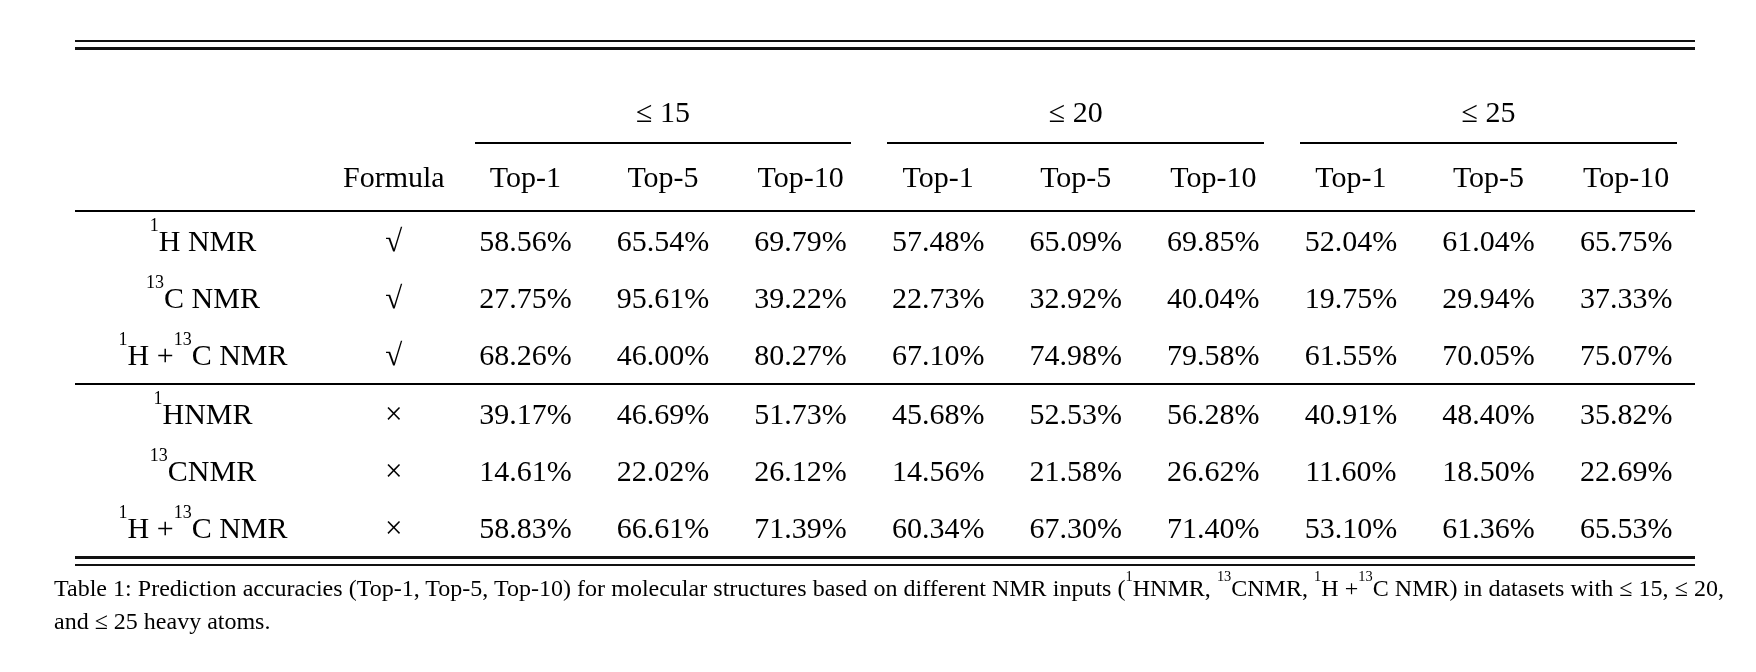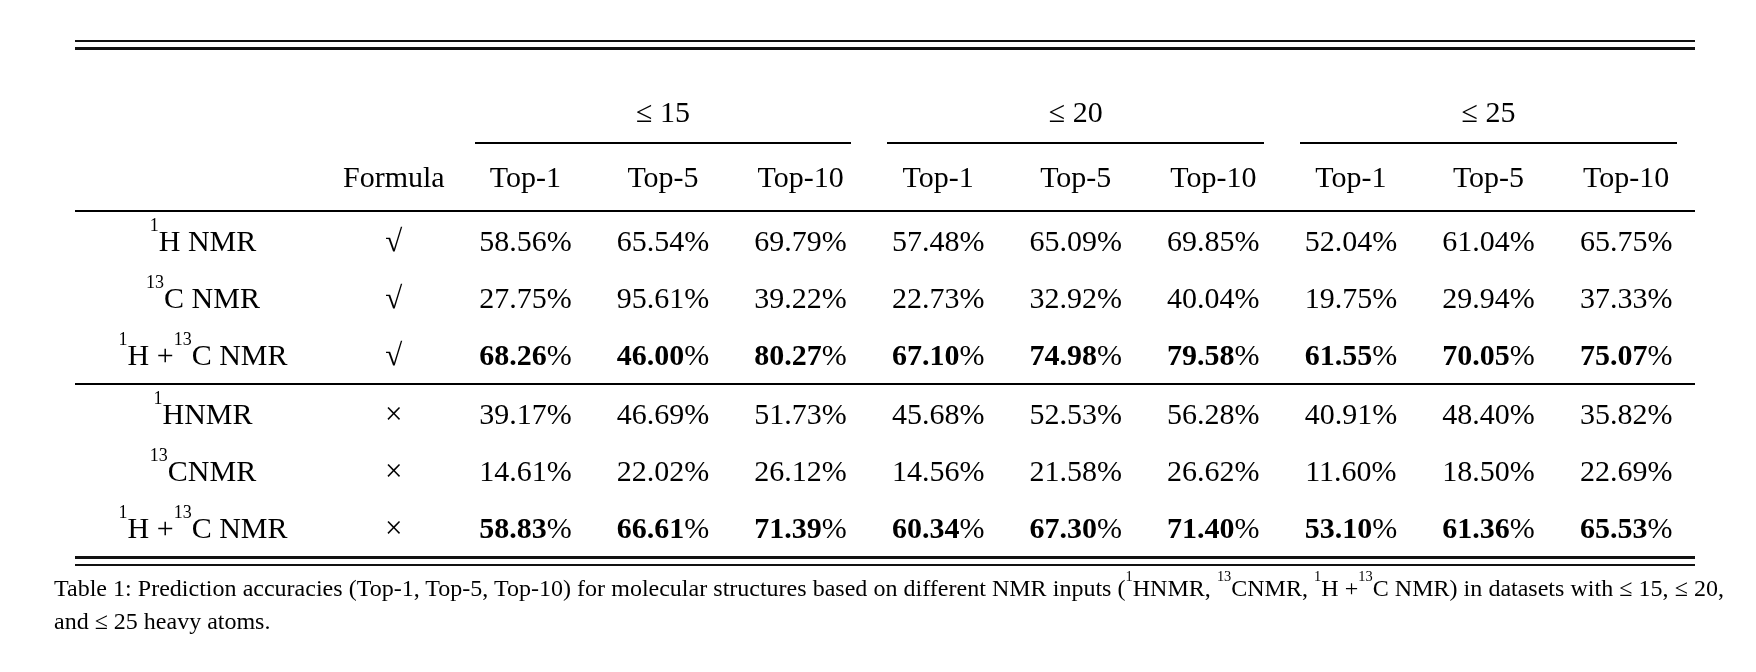--- a/index.html
+++ b/index.html
@@ -56,21 +56,21 @@
     padding: 0;
   }
   tr.sep-after td { border-bottom: 2px solid #000; }
   td.formula-cell { font-size: 31px; }
   sup {
     font-size: 60%;
     line-height: 0;
     position: relative;
     top: -0.45em;
   }
-  b { font-weight: bold; text-align: right; }
+  b { font-weight: normal; text-align: right; }
   .caption {
     position: absolute;
     left: 54px; top: 572px;
     width: 1670px;
     font-size: 24px;
     line-height: 1.38;
     text-align: justify;
     margin: 0;
   }
 </style>

